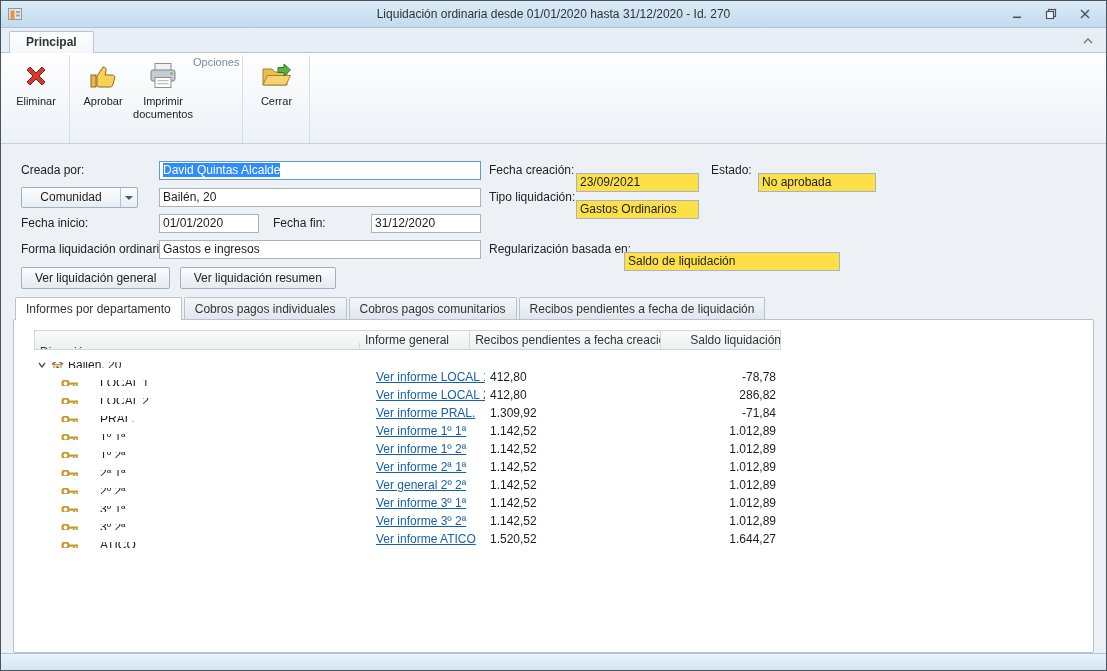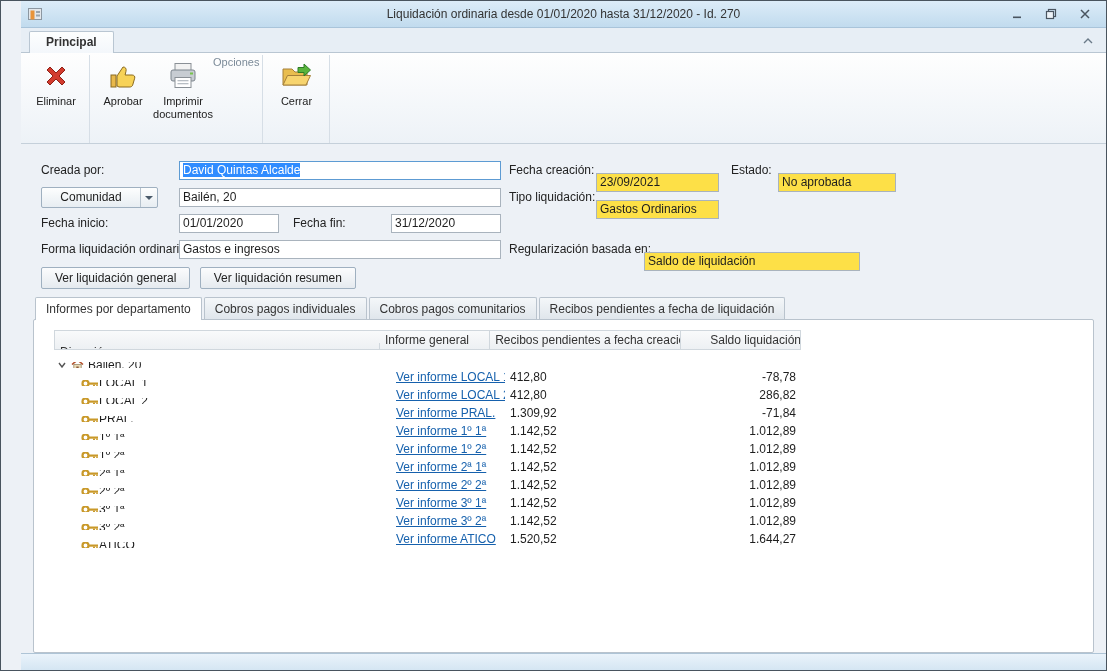--- a/index.html
+++ b/index.html
@@ -1,20 +1,20 @@
 <!DOCTYPE html>
 <html><head>
 <meta charset="utf-8">
 <style>
   html,body{margin:0;padding:0;background:#8f9aa4;}
   .window{
     width:1107px;height:671px;box-sizing:border-box;
     border:1px solid #49545e;background:#edf1f6;
     font-family:"Liberation Sans",sans-serif;font-size:12px;color:#1e1e1e;
-    display:flex;flex-direction:column;position:relative;overflow:hidden;padding-left:20px;
+    display:flex;flex-direction:column;position:relative;overflow:hidden;
   }
   
   .titlebar{height:26px;flex:0 0 auto;background:linear-gradient(#dcecf8,#c1dbee);
     border-bottom:1px solid #a9c4da;display:flex;align-items:center;position:relative;padding:0 6px;}
   .app-icon{width:16px;height:16px;flex:0 0 auto;}
   .title-text{position:absolute;left:0;right:0;text-align:center;font-size:12px;color:#333;pointer-events:none;}
   .win-btns{margin-left:auto;display:flex;gap:16px;padding-right:6px;z-index:2;}
   .win-btn{width:18px;height:16px;display:flex;align-items:center;justify-content:center;cursor:pointer;}
   
   .tabrow{height:24px;flex:0 0 auto;background:#e7eef5;display:flex;align-items:flex-end;padding:0 8px;position:relative;font-weight:bold;}
@@ -59,21 +59,21 @@
   .grid{position:absolute;left:20px;top:10px;width:747px;}
   .ghead{display:flex;border:1px solid #d0d7dd;background:linear-gradient(#f9fafb,#edf0f3);height:20px;box-sizing:border-box;}
   .hc{box-sizing:border-box;line-height:18px;padding:0 5px;border-right:1px solid #d0d7dd;color:#333;
     white-space:nowrap;overflow:hidden;}
   .hc:last-child{border-right:none;margin-left:24px;}
   .w1{width:337px;margin-top:12px;}.w2{width:114px;}.w3{width:198px;}.w4{width:98px;}
   .grow{display:flex;height:18px;line-height:18px;}
   .gc{box-sizing:border-box;padding:0 5px;white-space:nowrap;overflow:hidden;}
   .gc.r{text-align:right;}
   .grouprow .gc1{display:flex;align-items:center;gap:4px;padding-left:3px;}
-  .childrow .gc1{display:flex;align-items:center;gap:0;padding-left:27px;}
+  .childrow .gc1{display:flex;align-items:center;gap:21px;padding-left:27px;}
   .link{color:#1661ad;text-decoration:underline;cursor:pointer;}
   .keyicon{flex:0 0 auto;}
   
   .statusbar{margin-top:auto;height:18px;flex:0 0 auto;background:linear-gradient(#eaf3fb,#d2e4f2);border-top:1px solid #aec4d6;}
 </style>
 </head>
 <body>
 
 <svg width="0" height="0" style="position:absolute" aria-hidden="true">
   <symbol id="ico-key" viewBox="0 0 18 11">
@@ -308,21 +308,21 @@
         <div class="gc w3">1.142,52</div>
         <div class="gc w4 r">1.012,89</div>
       </div>
       <div class="grow childrow">
         <div class="gc gc1 w1">
             <svg class="keyicon" width="18" height="11">
               <use href="#ico-key"></use>
             </svg>
             <span>2º 2ª</span>
           </div>
-        <div class="gc w2"><span class="link">Ver informe 2º 2ª</span></div>
+        <div class="gc w2"><span class="link">Ver general 2º 2ª</span></div>
         <div class="gc w3">1.142,52</div>
         <div class="gc w4 r">1.012,89</div>
       </div>
       <div class="grow childrow">
         <div class="gc gc1 w1">
             <svg class="keyicon" width="18" height="11">
               <use href="#ico-key"></use>
             </svg>
             <span>3º 1ª</span>
           </div>

